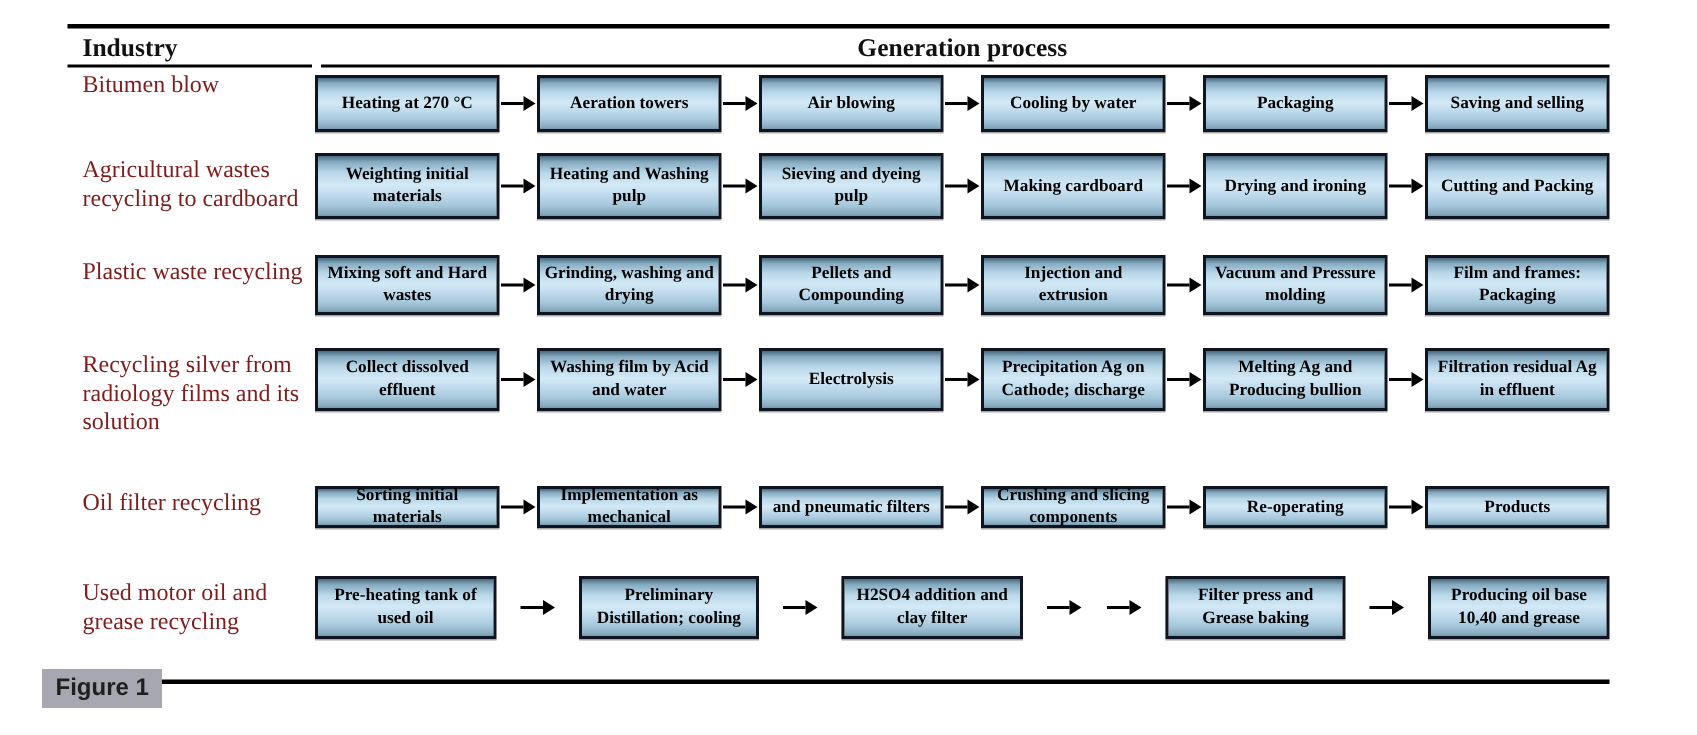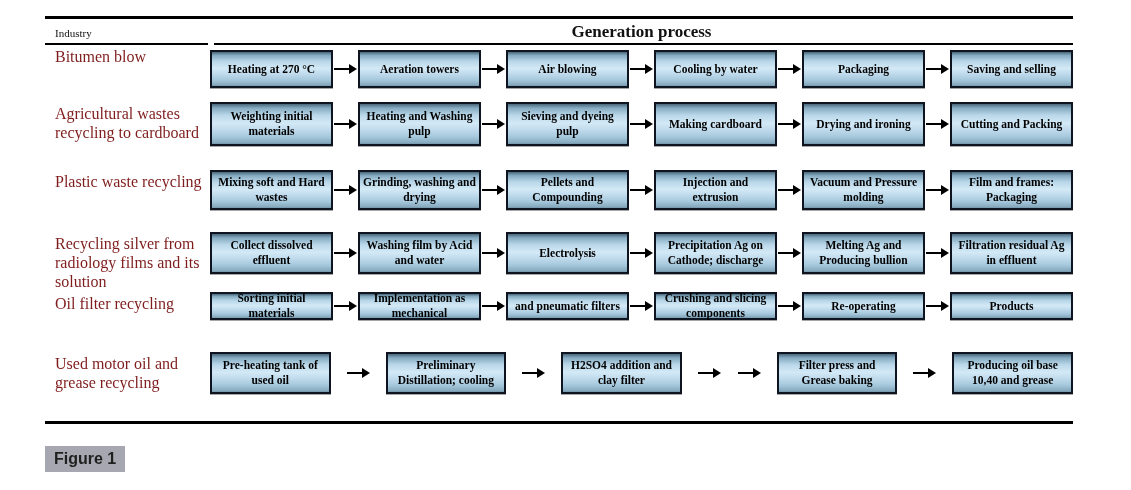--- a/index.html
+++ b/index.html
@@ -12,21 +12,21 @@
   .figure-table {
     position: absolute; left: 45px; top: 16px; width: 1028px;
   }
   .top-rule { height: 3px; background: #000; }
   .header-row {
     display: flex; align-items: baseline;
     padding: 3px 0 2px 0; height: 24px;
   }
   .h-industry {
     width: 165px; padding-left: 10px;
-    font-weight: normal; font-size: 11px;
+    font-weight: bold; font-size: 17px;
   }
   .h-process {
     flex: 1; text-align: center;
     font-weight: bold; font-size: 17px;
   }
   .header-rule { display: flex; gap: 6px; }
   .header-rule .seg1 { width: 163px; height: 2px; background: #000; }
   .header-rule .seg2 { flex: 1; height: 2px; background: #000; }
 
   .rows { padding-top: 0; }
@@ -34,21 +34,21 @@
   .row-label {
     width: 165px; padding: 2px 4px 0 10px;
     font-size: 16px; line-height: 19px; color: #7f1d1d;
   }
   .flow-wrap { flex: 1; }
   .flow { display: flex; align-items: stretch; }
 
   .row-1 { height: 57px; } .row-1 .flow-wrap { padding-top: 5px; } .row-1 .flow { height: 38px; }
   .row-2 { height: 68px; } .row-2 .flow { height: 44px; }
   .row-3 { height: 62px; } .row-3 .flow { height: 40px; }
-  .row-4 { height: 60px; justify-content: center; } .row-4 .flow { height: 42px; }
+  .row-4 { height: 92px; justify-content: center; } .row-4 .flow { height: 42px; }
   .row-5 { height: 60px; } .row-5 .flow { height: 28px; }
   .row-6 { height: 67px; } .row-6 .flow { height: 42px; gap: 15px; }
 
   .pbox {
     flex: 1 1 0;
     border: 2px solid #0e1520;
     background: linear-gradient(to bottom,
       #49677b 0%, #85aac0 10%, #b9d7e9 28%, #d3e9f6 48%,
       #c3ddee 62%, #a6c8dc 82%, #88abc0 96%, #7496ab 100%);
     display: flex; align-items: center; justify-content: center;
@@ -64,21 +64,21 @@
   .arrow .shaft { width: 15px; height: 2px; background: #000; }
   .arrow .head {
     width: 0; height: 0;
     border-left: 8px solid #000;
     border-top: 5px solid transparent;
     border-bottom: 5px solid transparent;
   }
   .bottom-rule { height: 3px; background: #000; margin-top: 2px; }
 
   .caption {
-    position: absolute; left: 45px; top: 446px;
+    position: absolute; left: 28px; top: 446px;
     display: flex; align-items: center; gap: 14px;
     font-family: "Liberation Sans", "DejaVu Sans", sans-serif;
   }
   .caption-badge {
     background: #a7a7b1; color: #1f1f1f;
     font-weight: bold; font-size: 16px;
     padding: 4px 9px;
   }
   .caption-text { font-size: 16.5px; color: #222; }
 </style>

